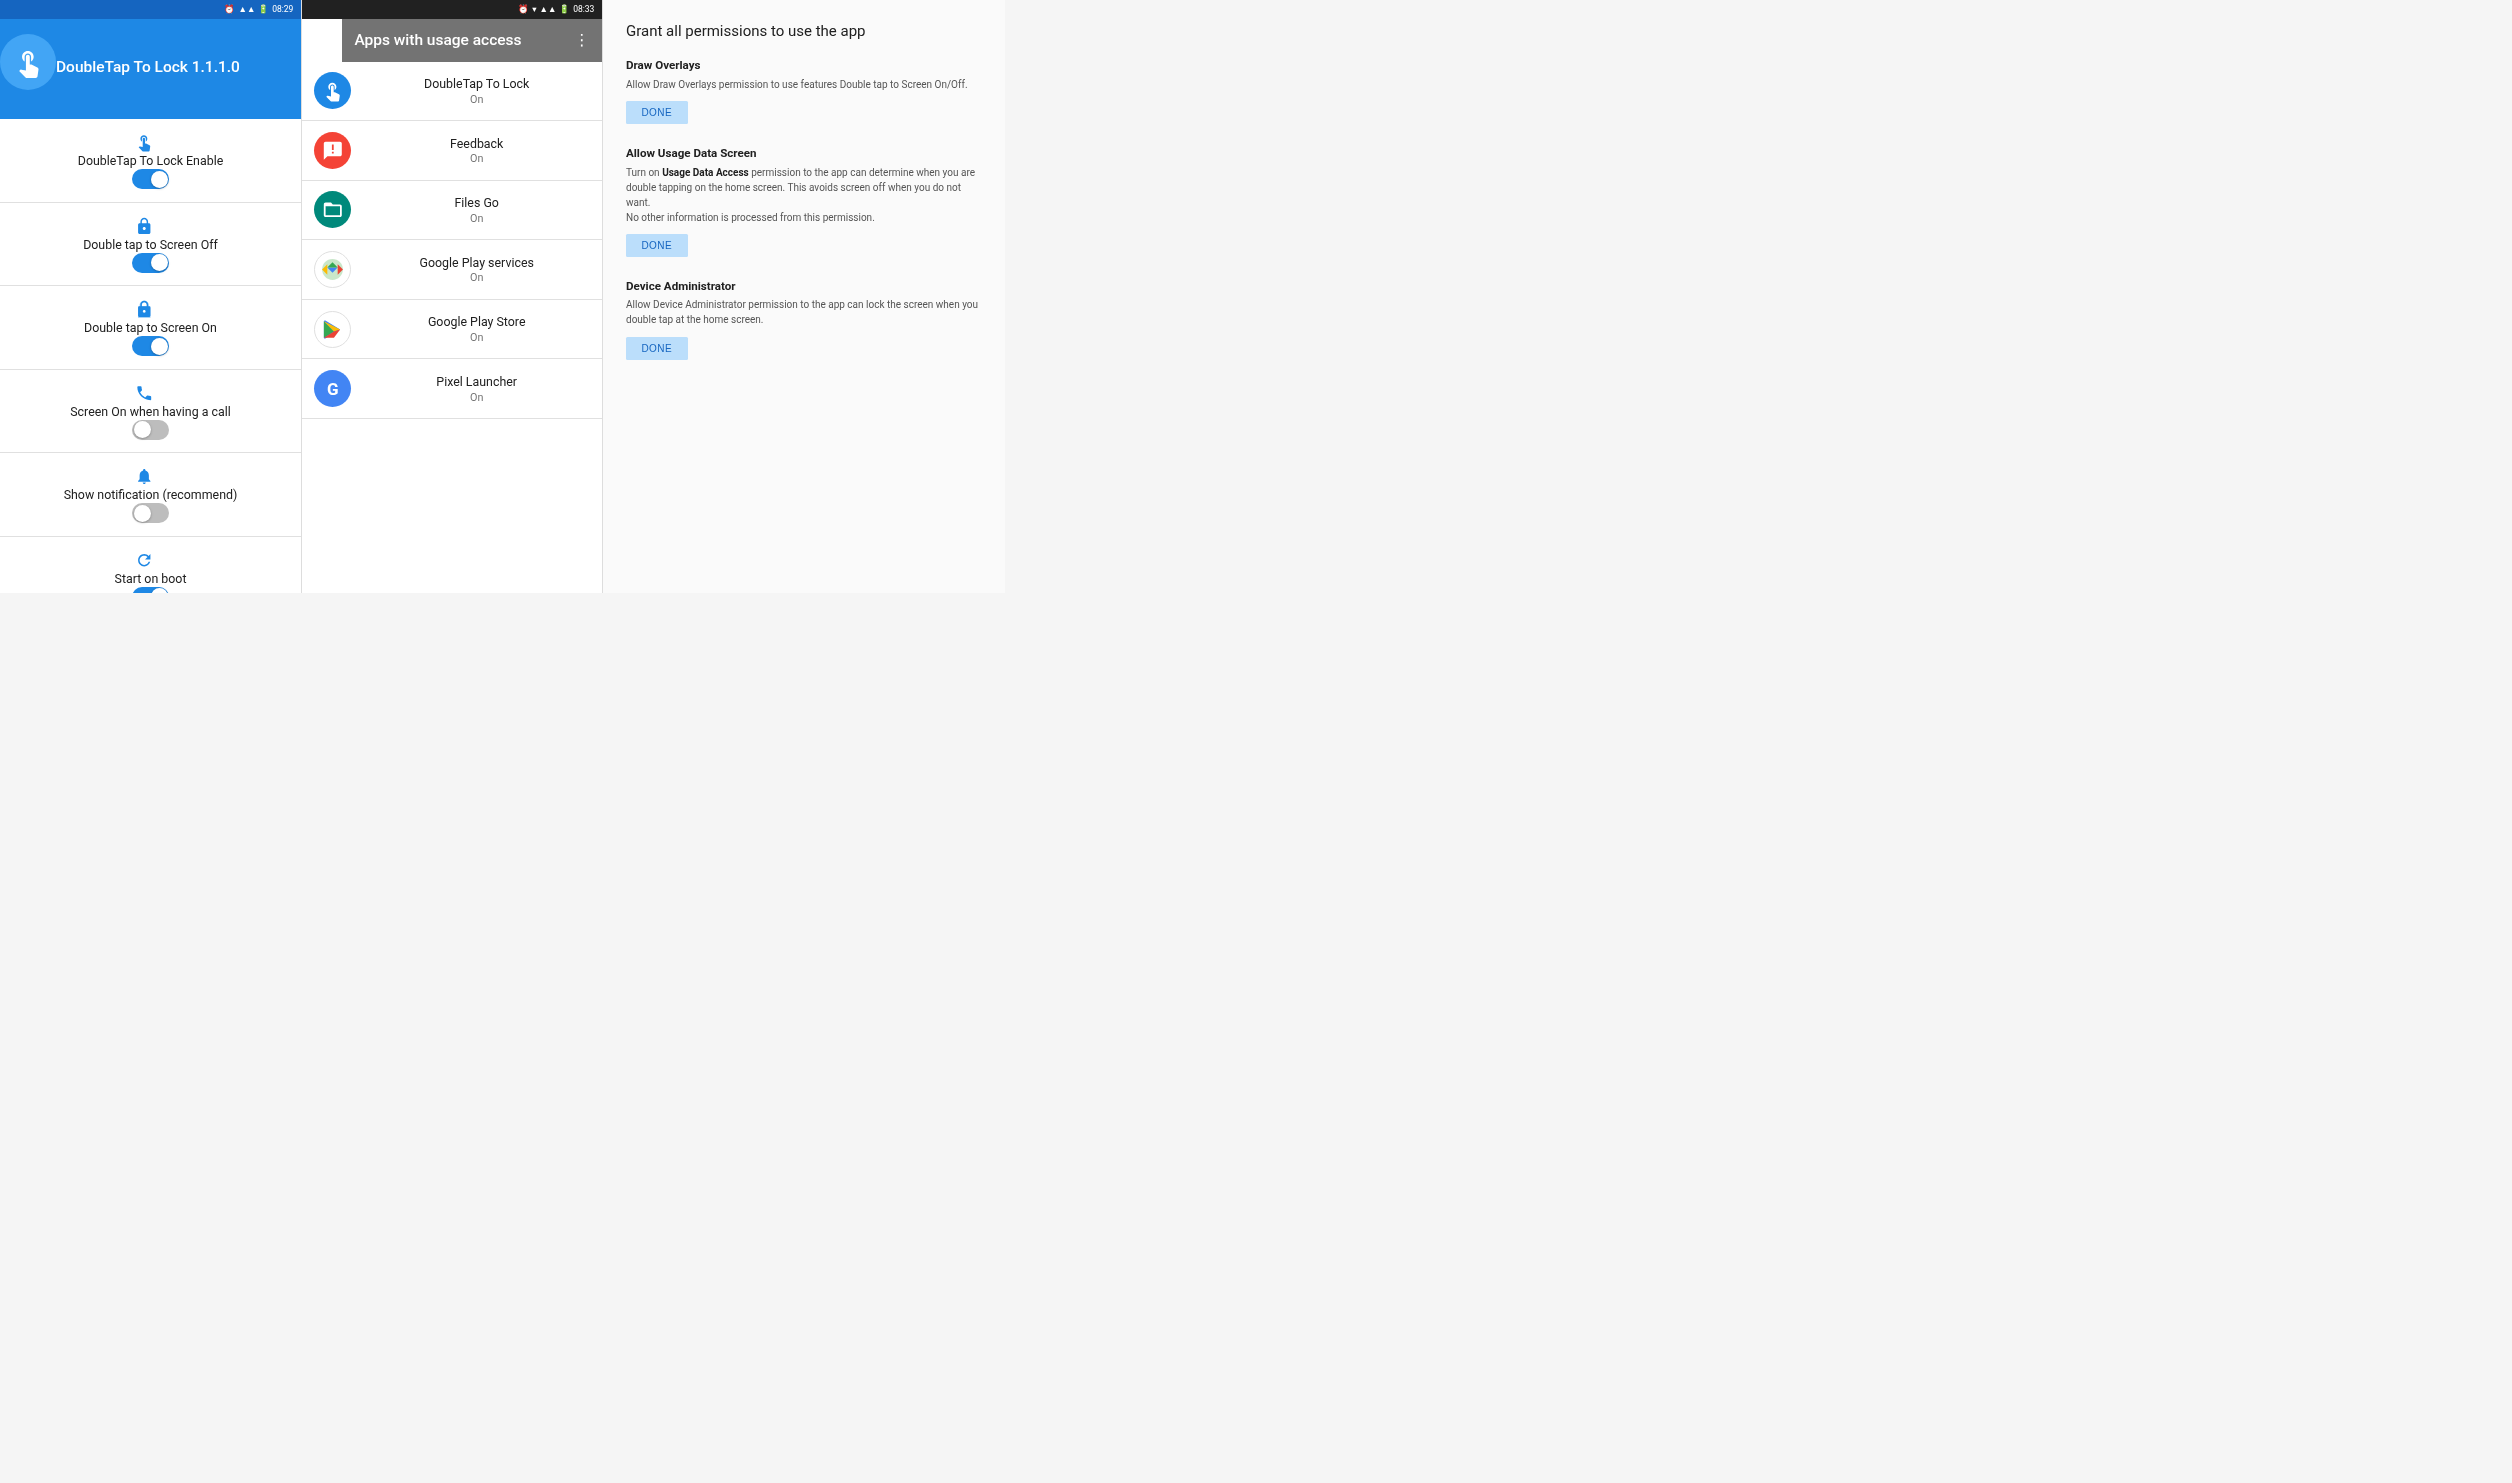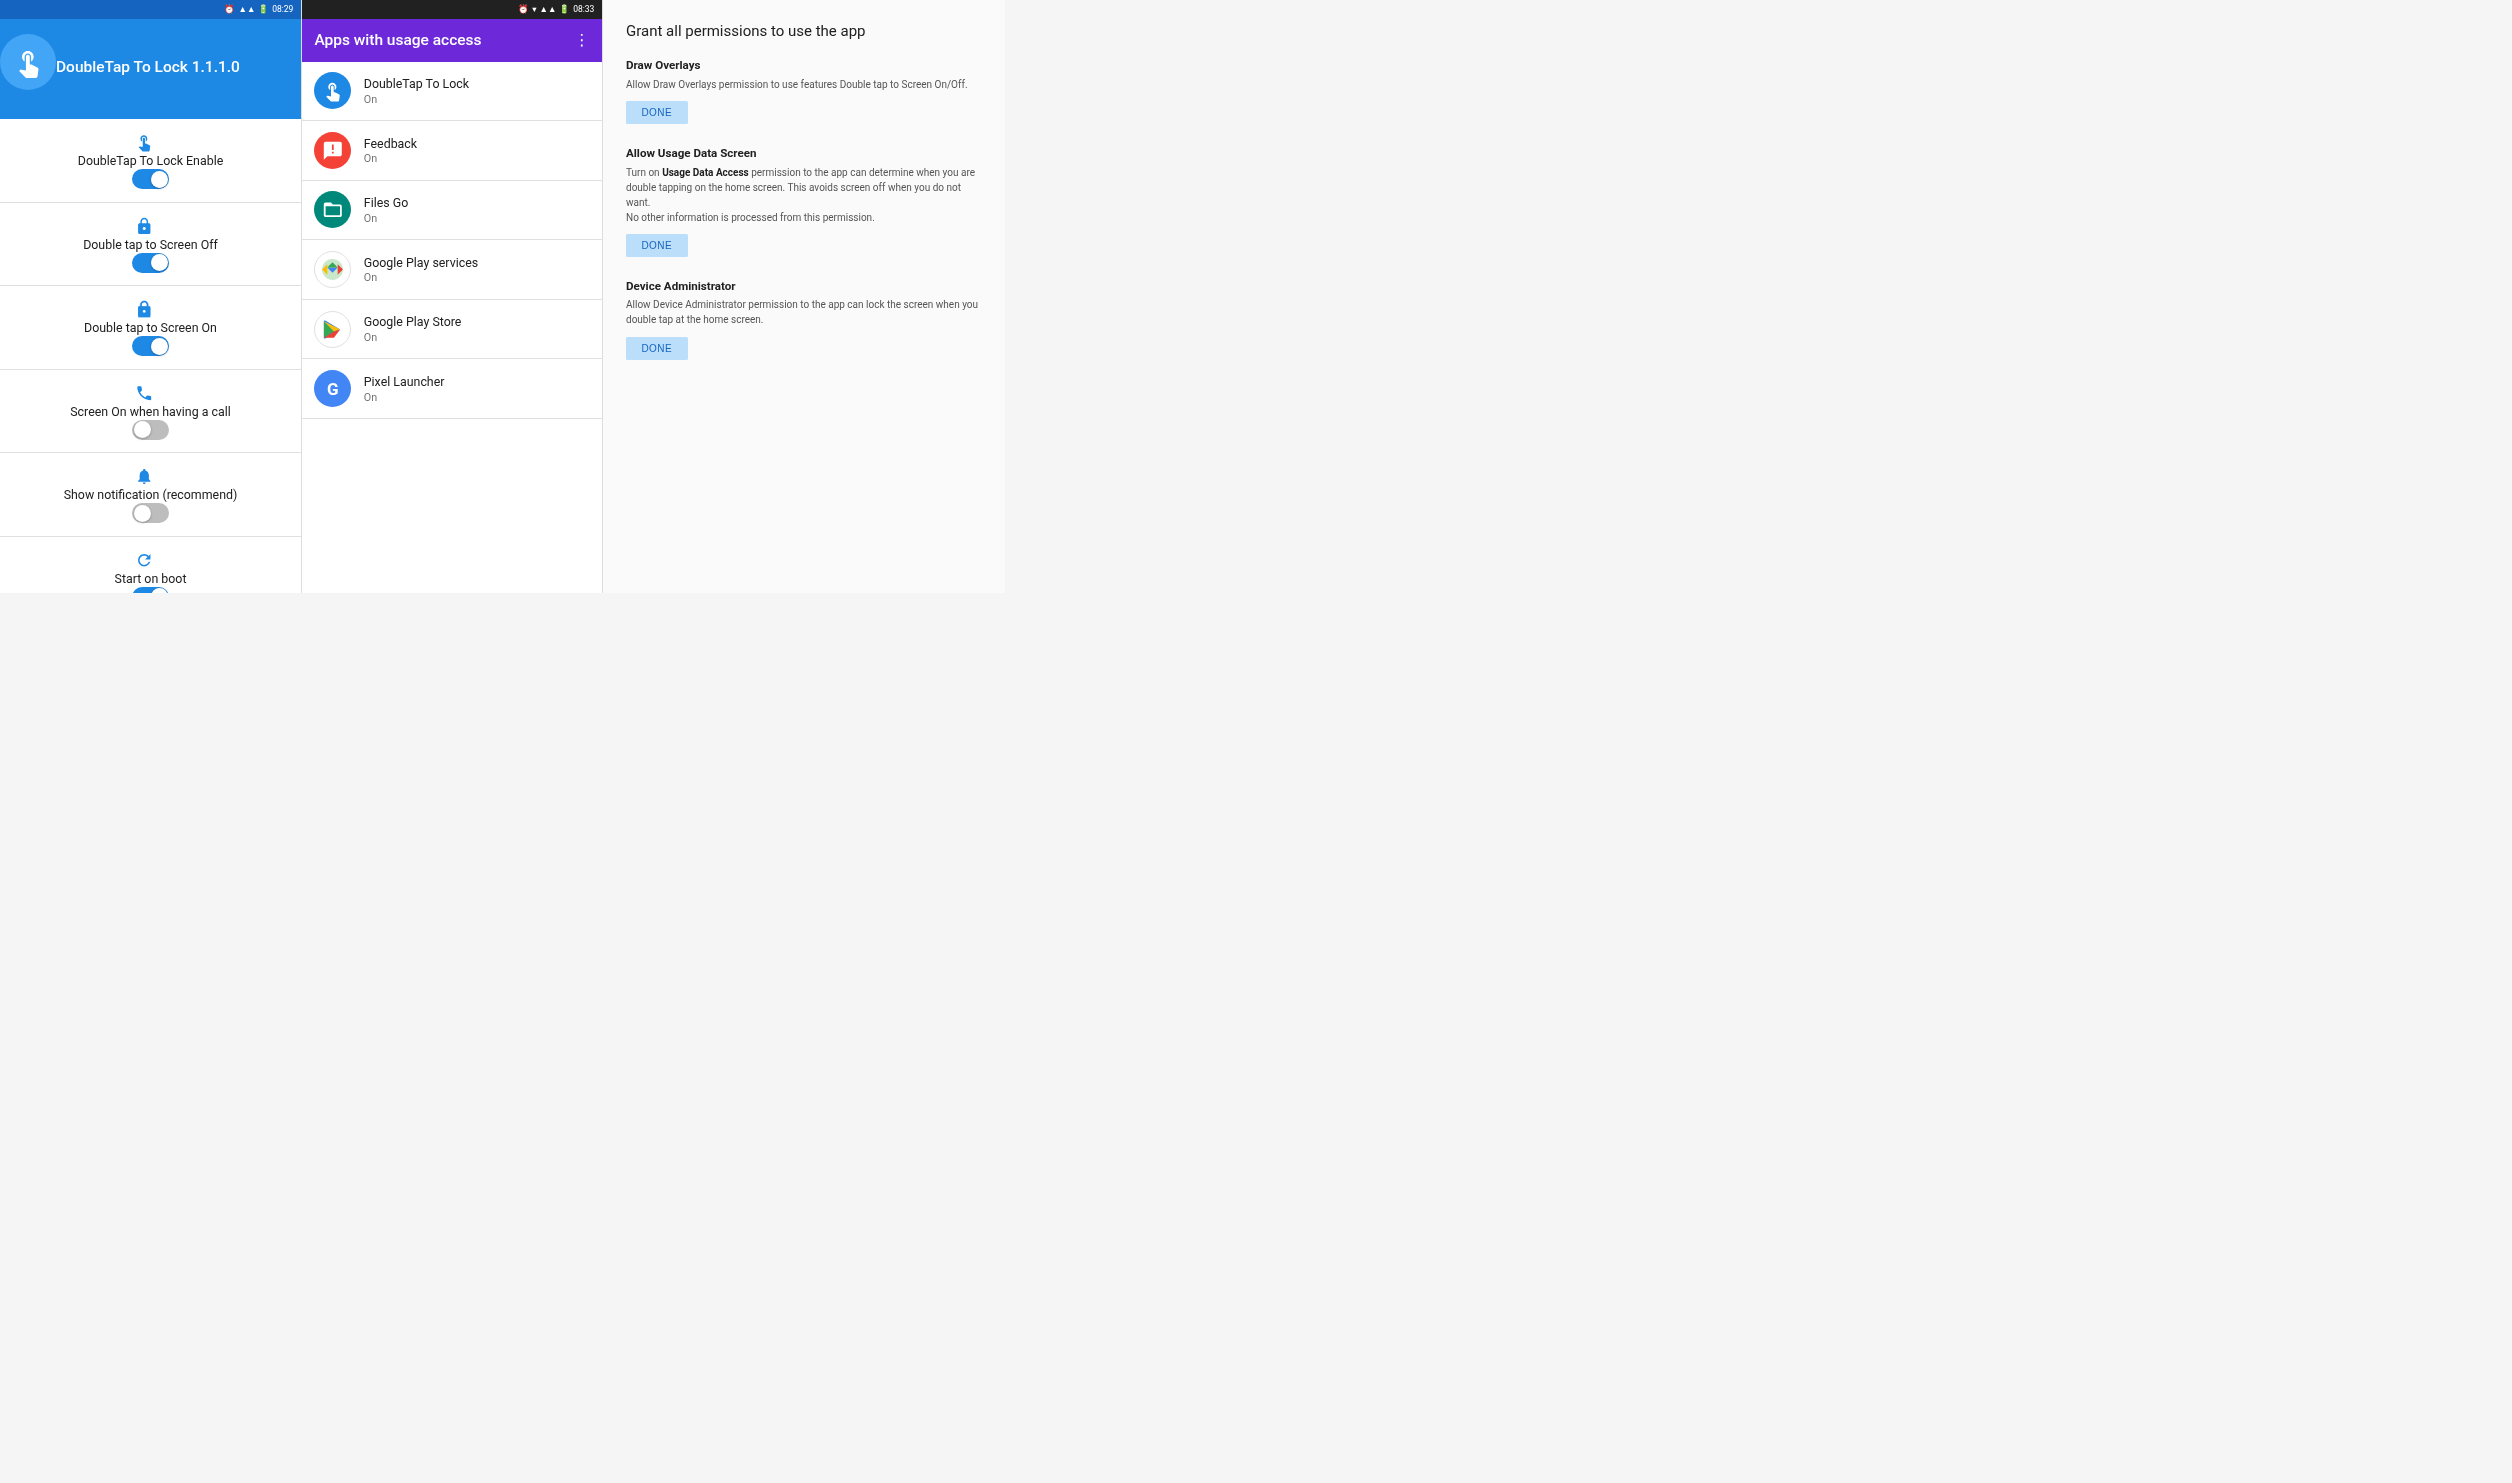--- a/index.html
+++ b/index.html
@@ -139,26 +139,27 @@
       height: 18.5px;
       color: white;
       font-size: 8.5px;
     }
     .panel-usage .status-bar .status-icons {
       display: flex;
       gap: 3.1px;
       align-items: center;
     }
     .usage-header {
-      background: #6d28d9;
+      background: #737373;
       display: flex;
       align-items: center;
       justify-content: space-between;
       padding: 0 12.4px;
       height: 43px;
+      margin-left: 40px;
     }
     .usage-header-title {
       color: white;
       font-size: 15.5px;
       font-weight: 500;
     }
     .usage-header .more-icon {
       color: white;
       font-size: 15.5px;
       cursor: pointer;
@@ -166,20 +167,21 @@
     .app-list {
       flex: 1;
       overflow-y: auto;
     }
     .app-item {
       display: flex;
       align-items: center;
       padding: 10.8px 12.4px;
       border-bottom: 0.8px solid #e0e0e0;
       min-height: 56px;
+      text-align: center;
     }
     .app-icon-wrapper {
       width: 37px;
       height: 37px;
       border-radius: 50%;
       margin-right: 12.4px;
       display: flex;
       align-items: center;
       justify-content: center;
       flex-shrink: 0;

